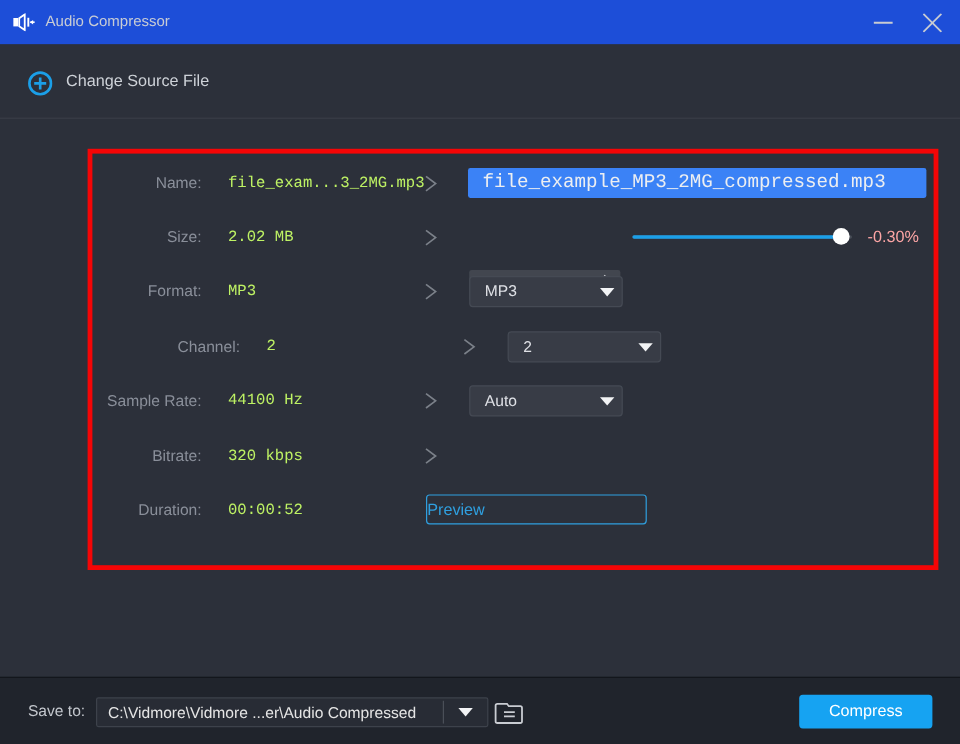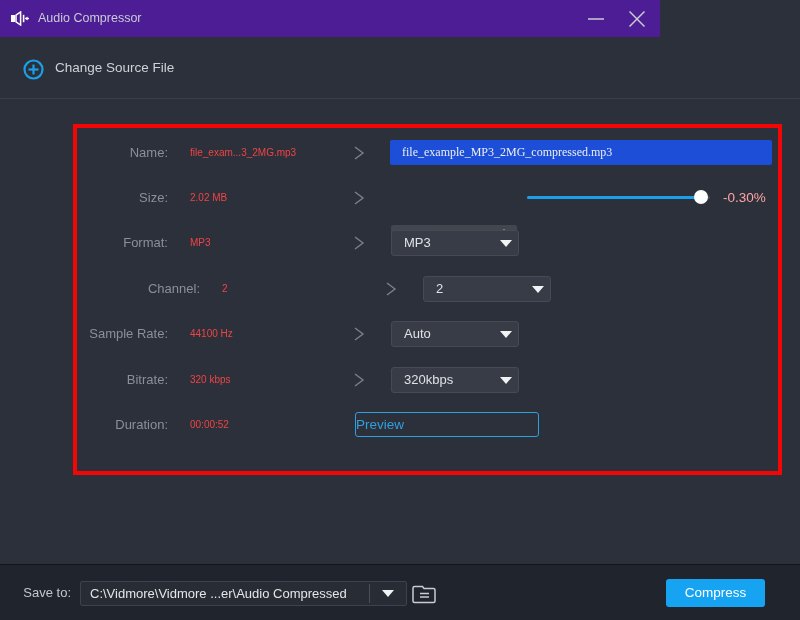--- a/index.html
+++ b/index.html
@@ -5,22 +5,22 @@
   * { margin:0; padding:0; box-sizing:border-box; }
   html,body { width:800px; height:620px; overflow:hidden; }
   body { font-family:"Liberation Sans", sans-serif; font-size:13px; }
   #app {
     position:relative; width:800px; height:620px;
     background:#2c303a; overflow:hidden;
     -webkit-font-smoothing:antialiased;
   }
   
   .titlebar {
-    position:absolute; left:0; top:0; width:660px; height:37px;
-    background:#4c1d95;
+    position:absolute; left:0; top:0; width:800px; height:37px;
+    background:#1d4ed8;
   }
   .app-icon { position:absolute; left:11px; top:11px; width:18px; height:15px; }
   .title-text {
     position:absolute; left:38px; top:0; height:37px; line-height:37px;
     color:#c8ccd4; font-size:12.5px;
   }
   .win-btn { position:absolute; top:0; width:40px; height:37px; cursor:default; }
   .btn-min { right:44px; }
   .btn-close { right:0; width:47px; }
   .btn-min svg, .btn-close svg { position:absolute; left:50%; top:50%; transform:translate(-50%,-50%); }
@@ -47,28 +47,28 @@
   .row-channel     { top:276px;margin-left:32px; }
   .row-samplerate  { top:321px; }
   .row-bitrate     { top:367px; }
   .row-duration    { top:412px; }
   .f-label {
     position:absolute; left:0; top:0; width:168px; height:26px; line-height:26px;
     text-align:right; color:#8a8f9a; font-size:13px;
   }
   .f-value {
     position:absolute; left:190px; top:0; height:26px; line-height:26px;
-    color:#ef4444; font-size:10px;
+    color:#bef264; font-size:13px;font-family:Liberation Mono, monospace;
   }
   .f-chevron { position:absolute; left:353px; top:6px; width:12px; height:14px; }
   
   .text-input {
     position:absolute; left:390px; top:0; width:382px; height:25px;
-    background:#1d4ed8; border-radius:2px; border:none; outline:none;
-    color:#eceef1; font-size:12px; font-family:Liberation Serif, serif;
+    background:#3b82f6; border-radius:2px; border:none; outline:none;
+    color:#eceef1; font-size:16px; font-family:Liberation Mono, monospace;
     padding:0 12px; line-height:25px;
   }
   
   .spin-box {
     position:absolute; left:391px; top:0; width:126px; height:26px;
     background:#42464f; border-radius:2px;margin-top:40px;
   }
   .spin-value {
     position:absolute; left:12px; top:0; height:26px; line-height:26px;
     color:#eceef1; font-size:13px;
@@ -140,21 +140,21 @@
   }
   .saveto-sep { position:absolute; left:288px; top:2px; width:1px; height:19px; background:#4a4f58; }
   .saveto-arrow-zone { position:absolute; left:289px; top:0; width:36px; height:23px; cursor:pointer; }
   .saveto-arrow {
     position:absolute; left:12px; top:8px; width:0; height:0;
     border-left:6px solid transparent; border-right:6px solid transparent;
     border-top:7px solid #f2f3f5;
   }
   .folder-btn { position:absolute; left:411px; top:17px; width:26px; height:23px; cursor:pointer; }
   .compress-btn {
-    position:absolute; left:666px; top:14px; width:99px; height:28px;
+    position:absolute; left:666px; top:14px; width:111px; height:28px;
     background:#16a3f2; border:none; border-radius:3px;
     color:#ffffff; font-size:13.5px; text-align:center; line-height:28px; cursor:pointer;
     font-family:"Liberation Sans", sans-serif;
   }
 </style>
 </head>
 <body>
 
 <div id="app">
 
@@ -254,24 +254,20 @@
       <div class="dd-arrow"></div>
     </div>
   </div>
 
   <div class="row row-bitrate">
     <div class="f-label">Bitrate:</div>
     <div class="f-value">320 kbps</div>
     <svg class="f-chevron" viewBox="0 0 12 14">
       <polyline points="2,1 10,7 2,13" fill="none" stroke="#7b8089" stroke-width="1.4"></polyline>
     </svg>
-    <div class="dropdown">
-      <span class="dd-value">320kbps</span>
-      <div class="dd-arrow"></div>
-    </div>
   </div>
 
   <div class="row row-duration">
     <div class="f-label">Duration:</div>
     <div class="f-value">00:00:52</div>
     <button class="preview-btn">Preview</button>
   </div>
 
   <div class="bottombar">
     <div class="saveto-label">Save to:</div>

